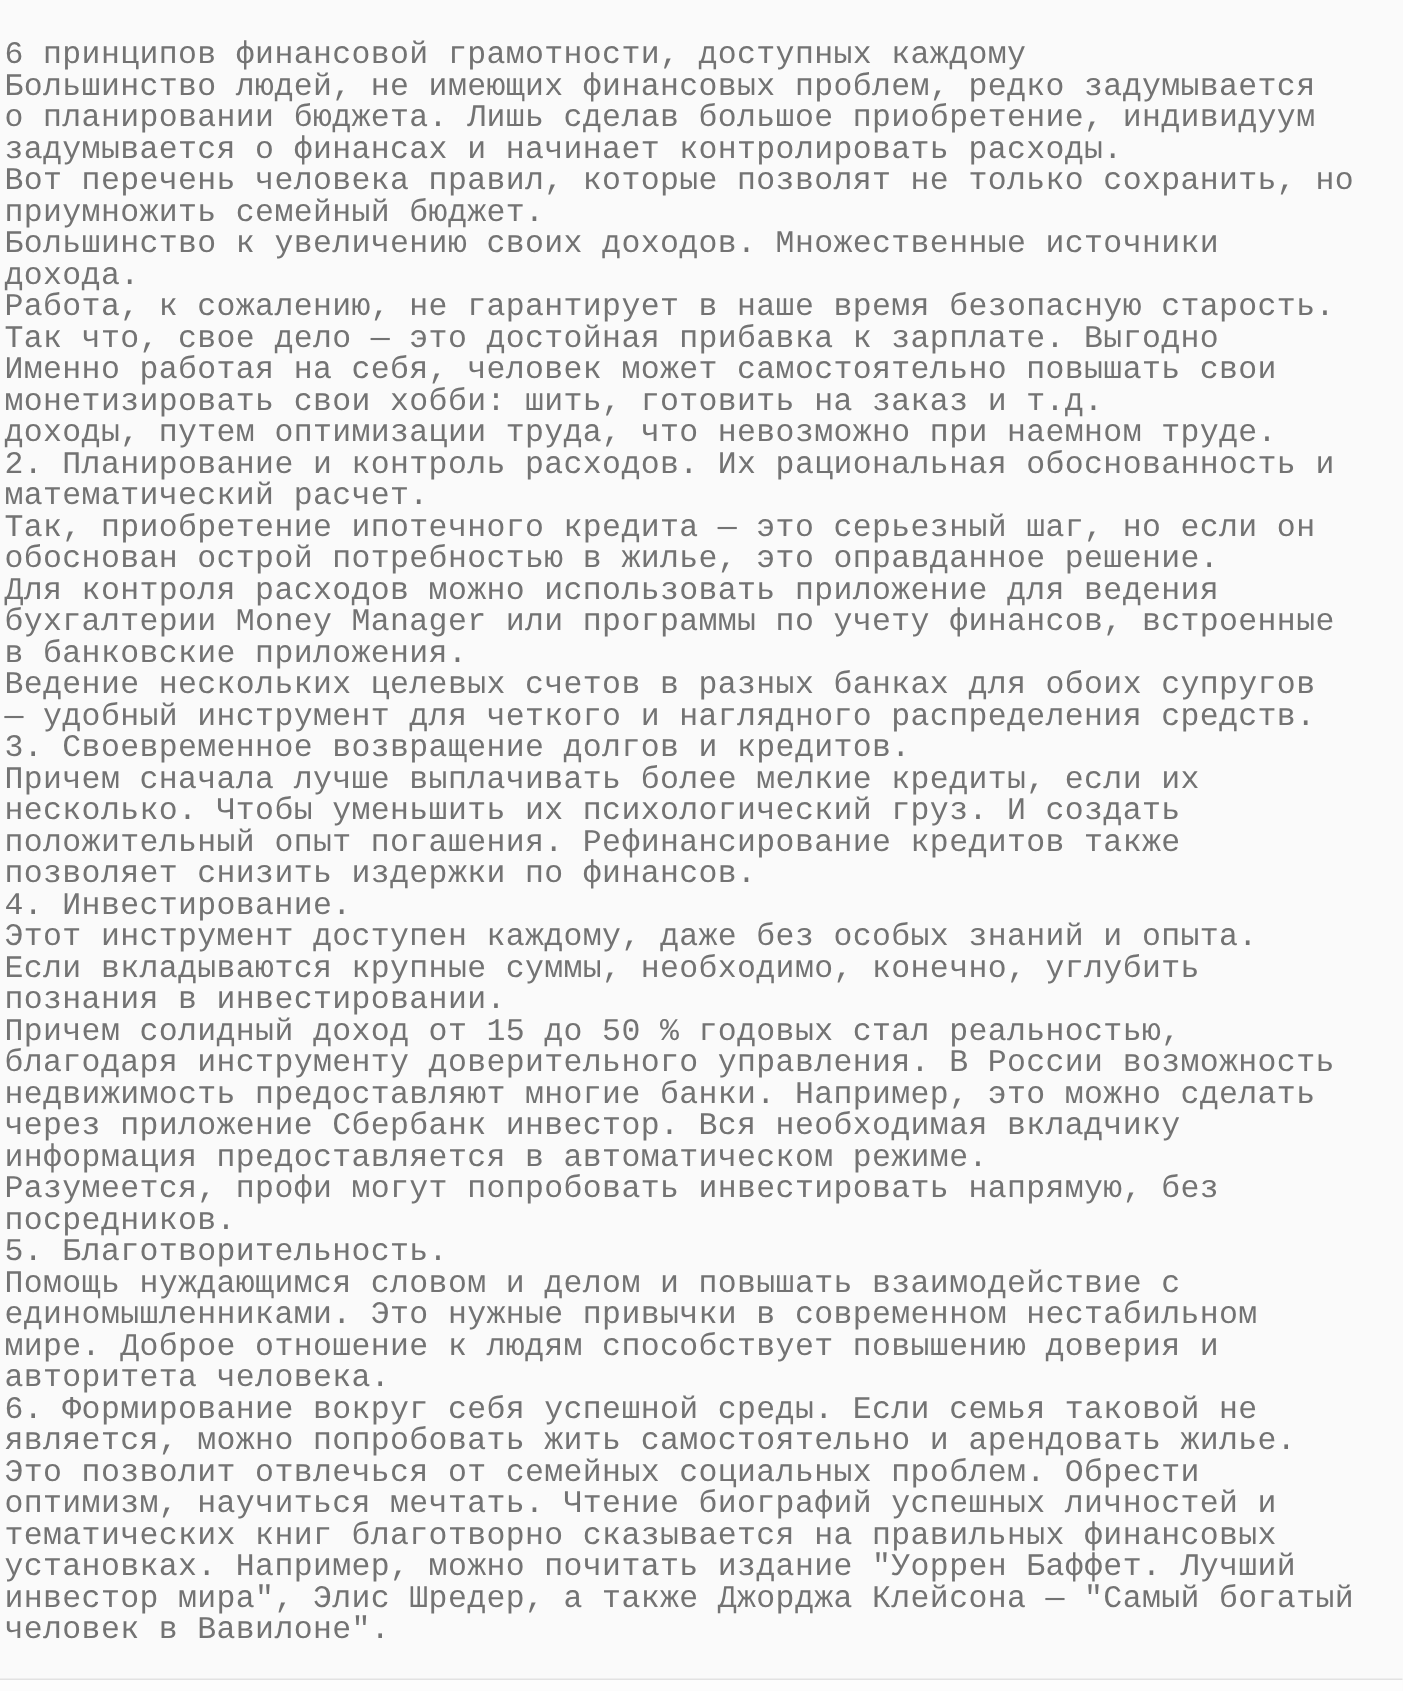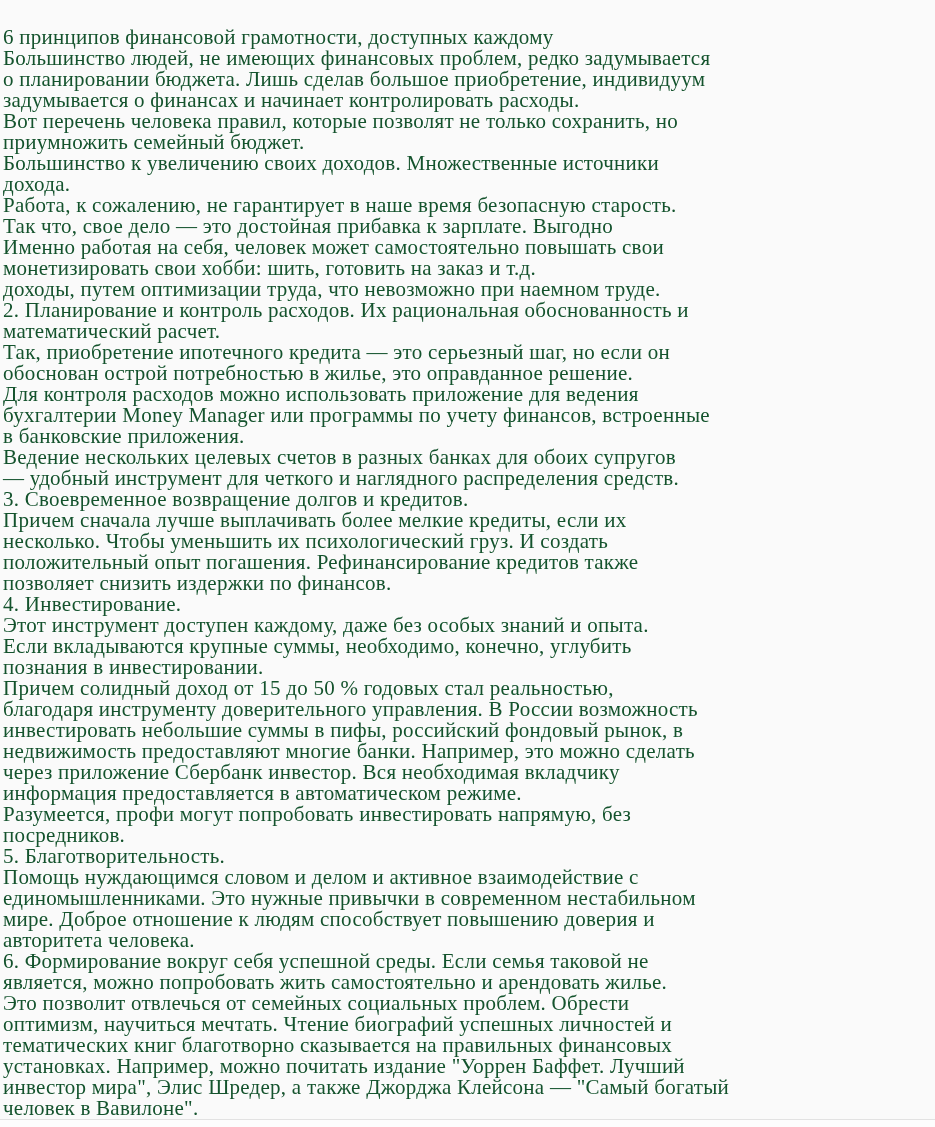--- a/index.html
+++ b/index.html
@@ -11,25 +11,25 @@
     height: 1127px;
     background: #fafafa;
     overflow: hidden;
     position: relative;
   }
   .doc {
     position: absolute;
     top: 27px;
     left: 3px;
     right: 6px;
-    font-family: Liberation Serif, serif;
+    font-family: Liberation Mono, monospace;
     font-size: 21px;
     line-height: 21px;
     letter-spacing: 0.25px;
-    color: #14532d;
+    color: #737373;
     text-rendering: optimizeLegibility;
   }
   .line {
     white-space: nowrap;
     height: 21px;
     overflow: visible;
   }
   .divider {
     position: absolute;
     left: 0;
@@ -78,28 +78,27 @@
     <div class="line">Причем сначала лучше выплачивать более мелкие кредиты, если их</div>
     <div class="line">несколько. Чтобы уменьшить их психологический груз. И создать</div>
     <div class="line">положительный опыт погашения. Рефинансирование кредитов также</div>
     <div class="line">позволяет снизить издержки по финансов.</div>
     <div class="line">4. Инвестирование.</div>
     <div class="line">Этот инструмент доступен каждому, даже без особых знаний и опыта.</div>
     <div class="line">Если вкладываются крупные суммы, необходимо, конечно, углубить</div>
     <div class="line">познания в инвестировании.</div>
     <div class="line">Причем солидный доход от 15 до 50 % годовых стал реальностью,</div>
     <div class="line">благодаря инструменту доверительного управления. В России возможность</div>
-    <div class="line">инвестировать небольшие суммы в пифы, российский фондовый рынок, в</div>
     <div class="line">недвижимость предоставляют многие банки. Например, это можно сделать</div>
     <div class="line">через приложение Сбербанк инвестор. Вся необходимая вкладчику</div>
     <div class="line">информация предоставляется в автоматическом режиме.</div>
     <div class="line">Разумеется, профи могут попробовать инвестировать напрямую, без</div>
     <div class="line">посредников.</div>
     <div class="line">5. Благотворительность.</div>
-    <div class="line">Помощь нуждающимся словом и делом и активное взаимодействие с</div>
+    <div class="line">Помощь нуждающимся словом и делом и повышать взаимодействие с</div>
     <div class="line">единомышленниками. Это нужные привычки в современном нестабильном</div>
     <div class="line">мире. Доброе отношение к людям способствует повышению доверия и</div>
     <div class="line">авторитета человека.</div>
     <div class="line">6. Формирование вокруг себя успешной среды. Если семья таковой не</div>
     <div class="line">является, можно попробовать жить самостоятельно и арендовать жилье.</div>
     <div class="line">Это позволит отвлечься от семейных социальных проблем. Обрести</div>
     <div class="line">оптимизм, научиться мечтать. Чтение биографий успешных личностей и</div>
     <div class="line">тематических книг благотворно сказывается на правильных финансовых</div>
     <div class="line">установках. Например, можно почитать издание "Уоррен Баффет. Лучший</div>
     <div class="line">инвестор мира", Элис Шредер, а также Джорджа Клейсона — "Самый богатый</div>

